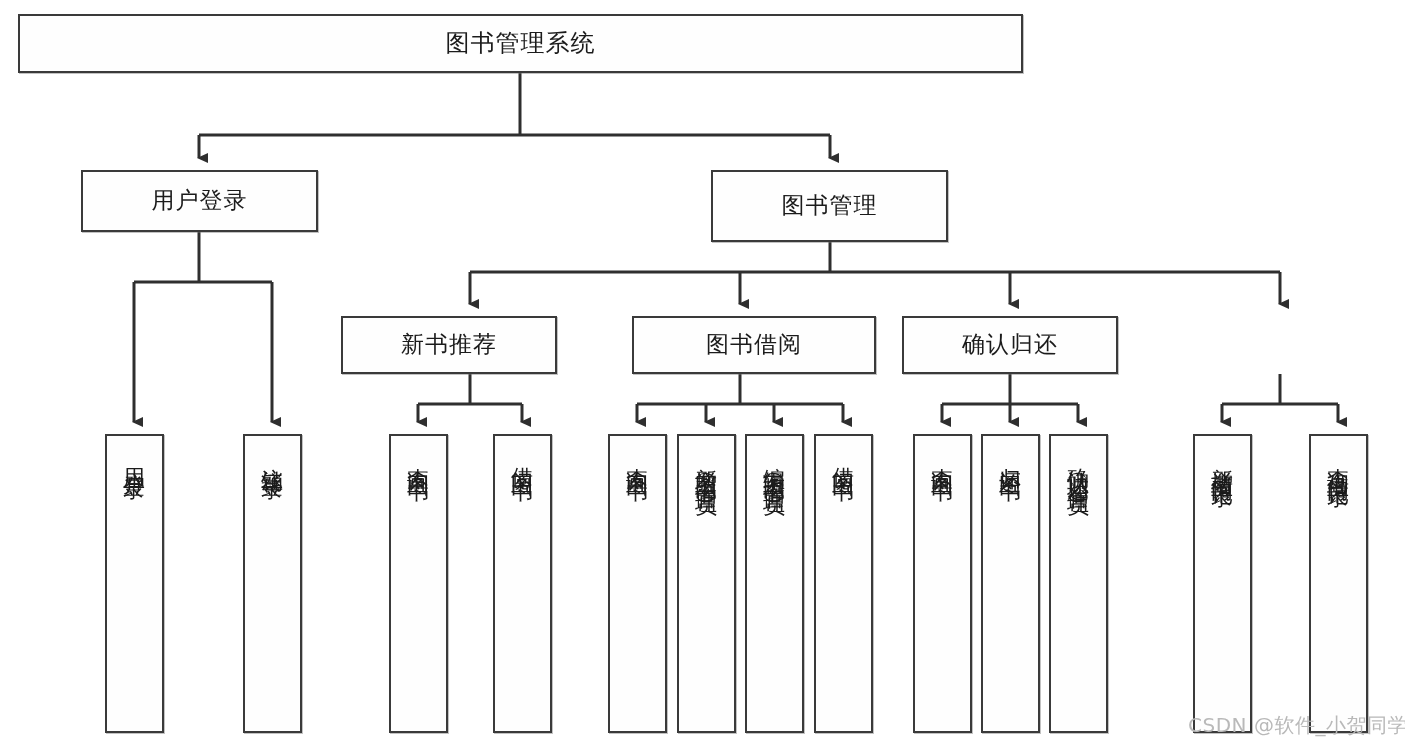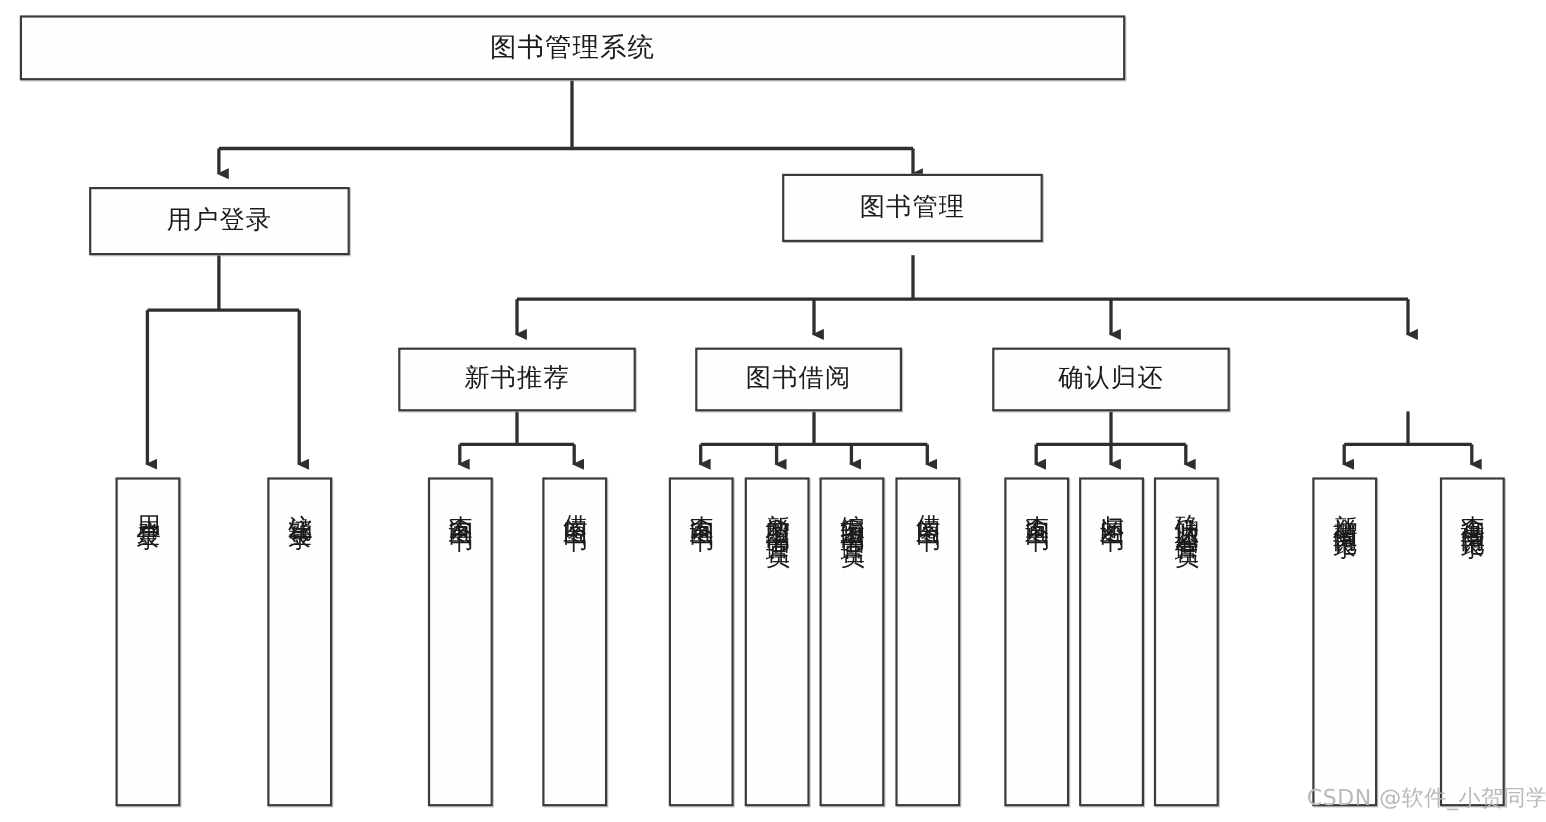--- a/index.html
+++ b/index.html
@@ -122,28 +122,28 @@
     </g>
   </svg>
 
   <div class="node horiz root" style="left:18px; top:14px; width:1005px; height:59px;">
     <span>图书管理系统</span>
   </div>
 
   <div class="node horiz" style="left:81px; top:170px; width:237px; height:62px;">
     <span>用户登录</span>
   </div>
-  <div class="node horiz" style="left:711px; top:158px; width:237px; height:62px;">
+  <div class="node horiz" style="left:711px; top:170px; width:237px; height:72px;">
     <span>图书管理</span>
   </div>
 
-  <div class="node horiz" style="left:362px; top:316px; width:216px; height:58px;">
+  <div class="node horiz" style="left:341px; top:316px; width:216px; height:58px;">
     <span>新书推荐</span>
   </div>
-  <div class="node horiz" style="left:632px; top:316px; width:188px; height:58px;align-items:center;">
+  <div class="node horiz" style="left:632px; top:316px; width:244px; height:58px;align-items:center;">
     <span>图书借阅</span>
   </div>
   <div class="node horiz" style="left:902px; top:316px; width:216px; height:58px;">
     <span>确认归还</span>
   </div>
 
   <div class="node leaf" style="left:105px; top:434px; width:59px; height:299px;">
     <span class="vtext">用户登录</span>
   </div>
   <div class="node leaf" style="left:243px; top:434px; width:59px; height:299px;">

